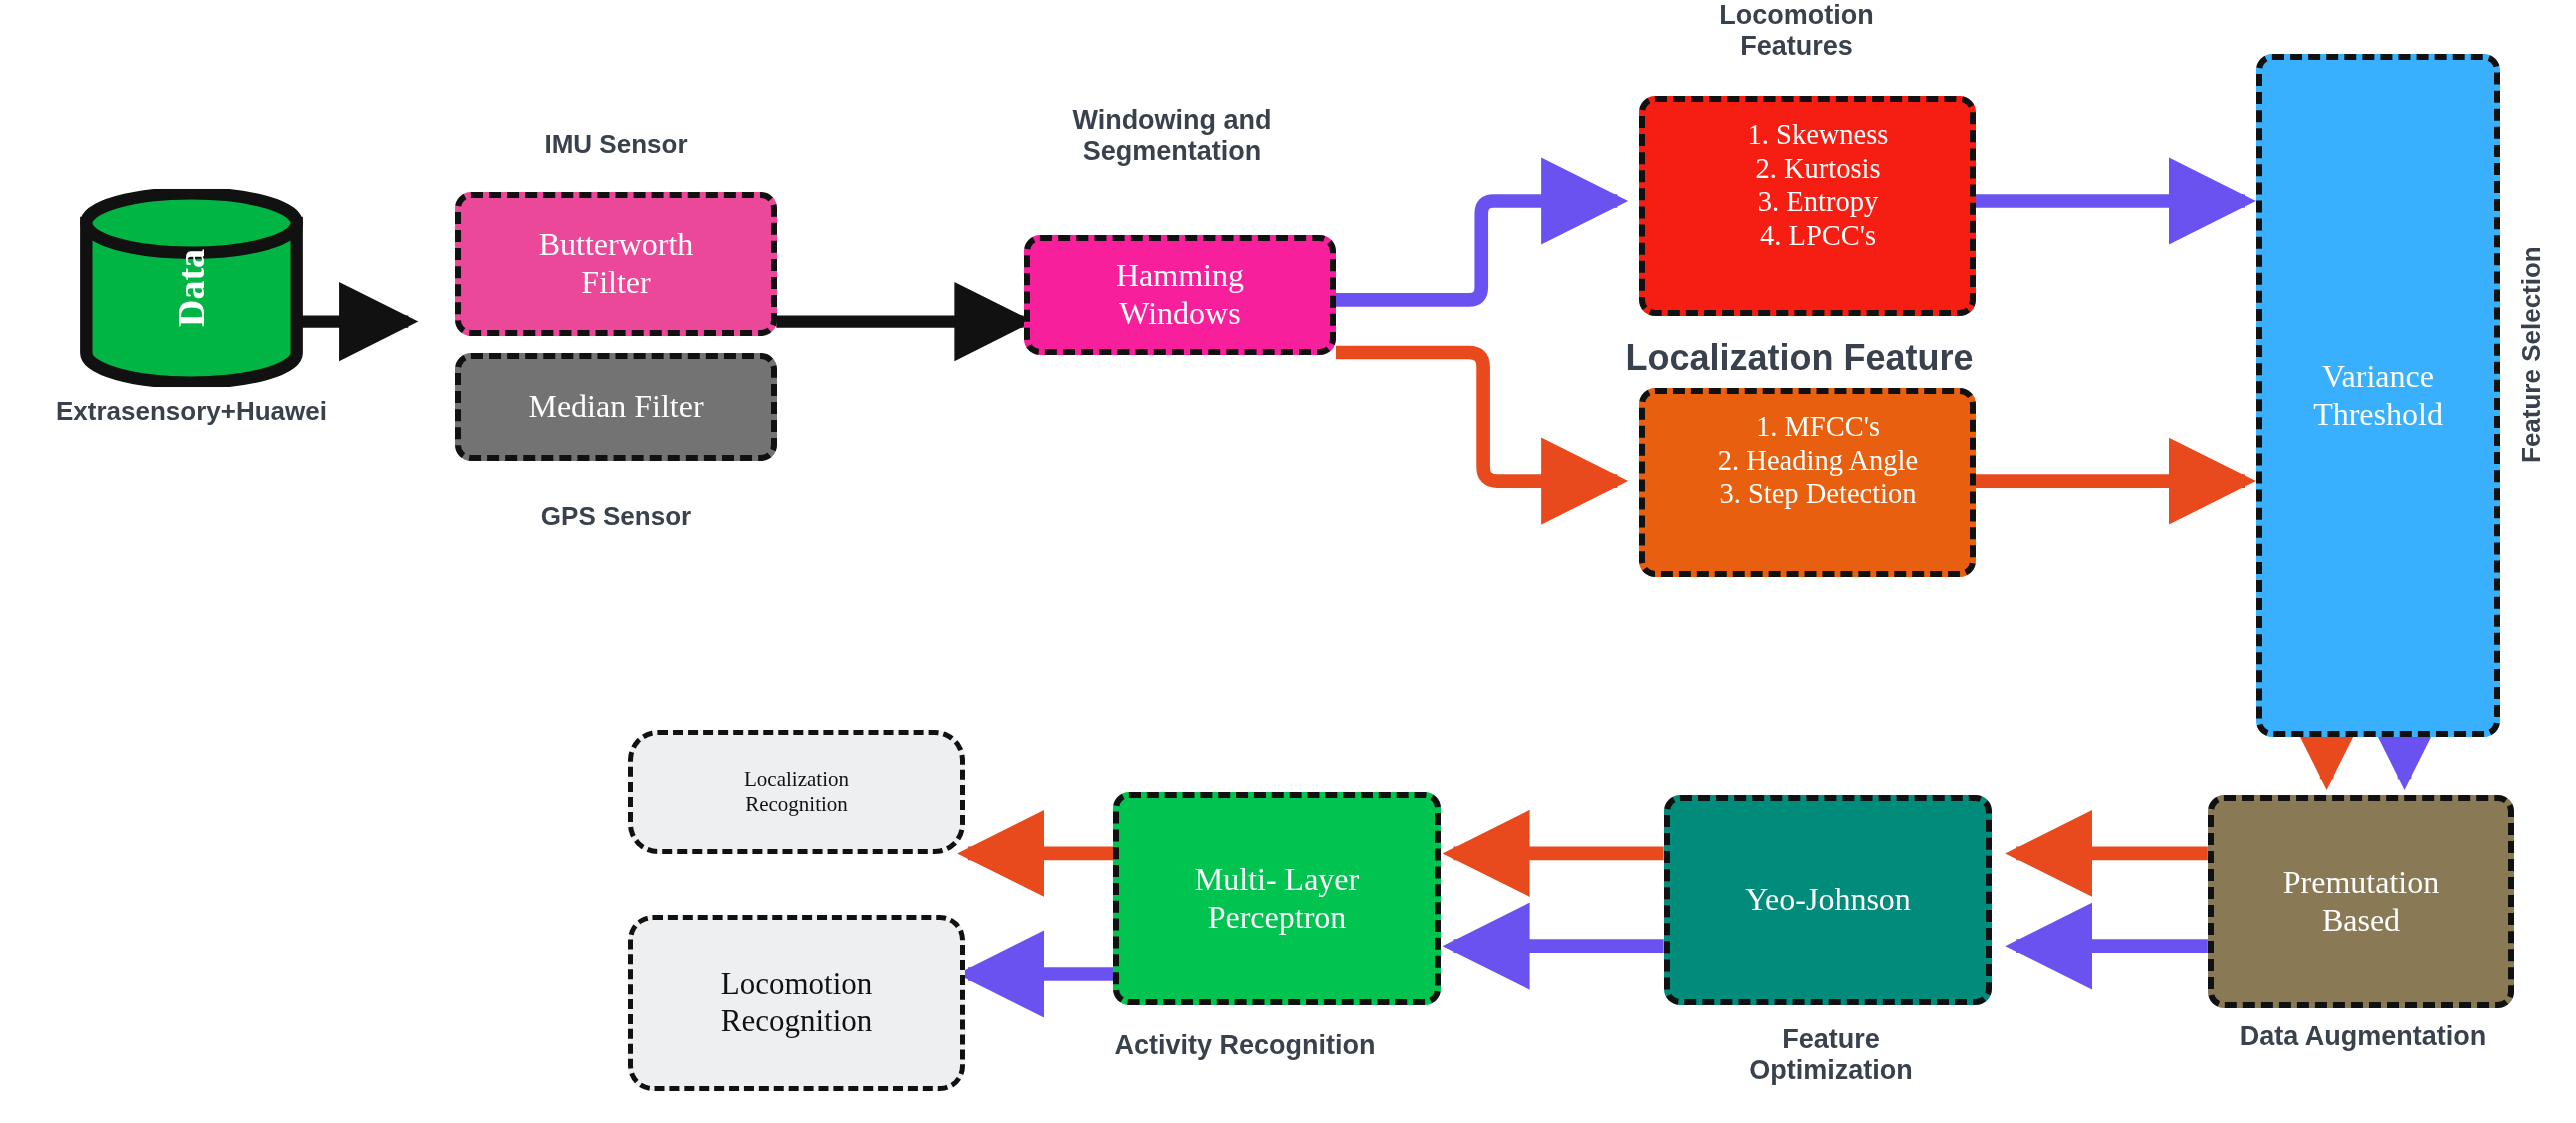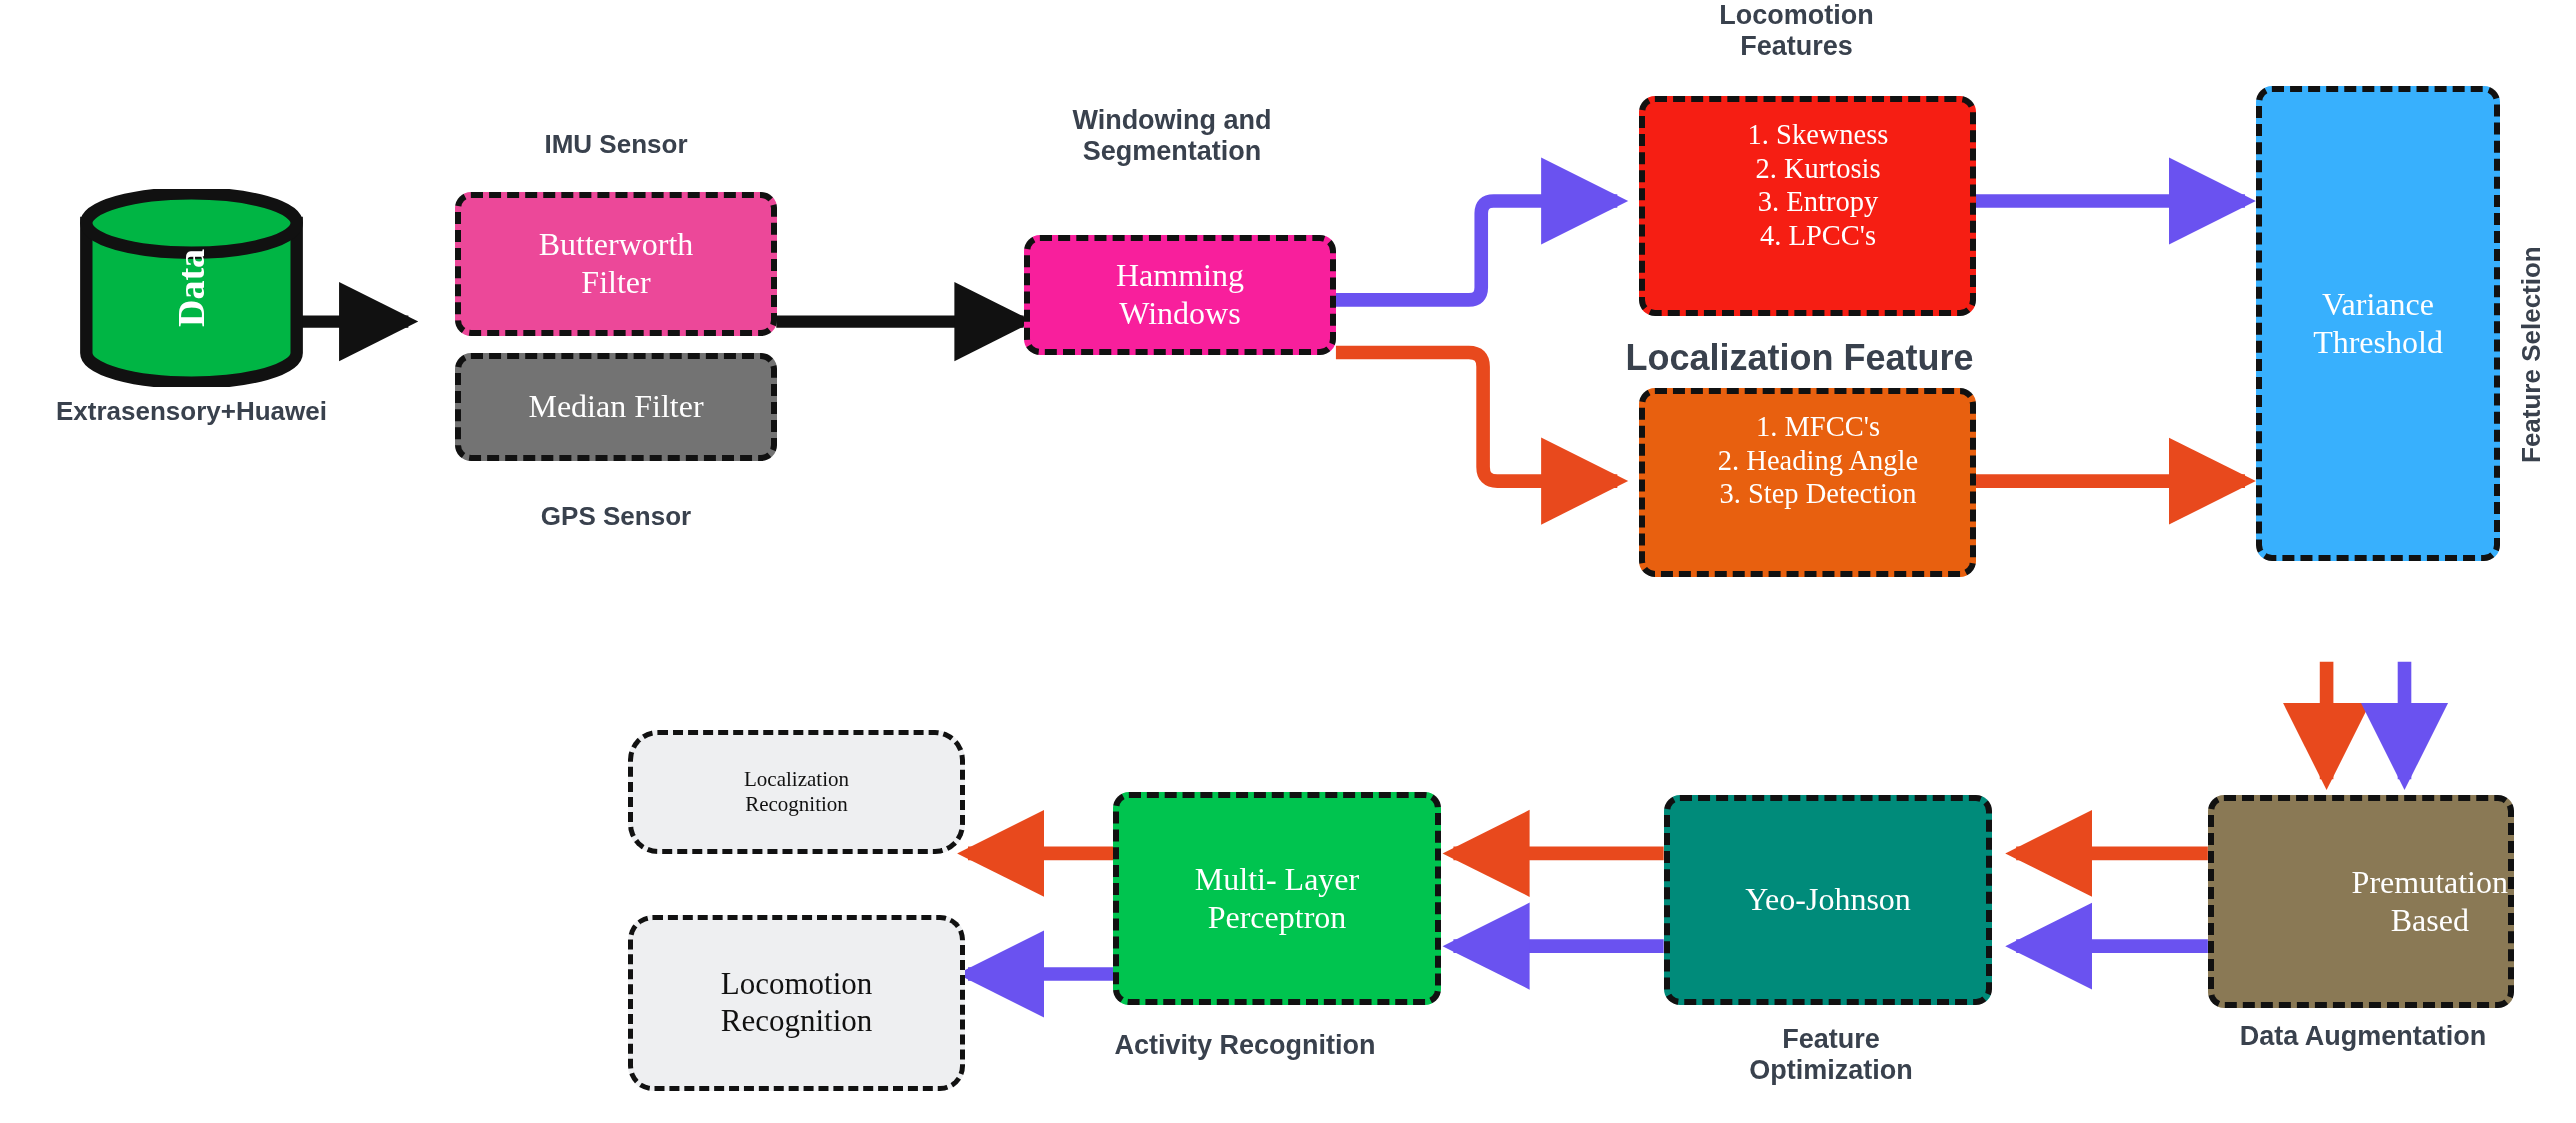--- a/index.html
+++ b/index.html
@@ -152,27 +152,27 @@
   </div>
 
   <div class="caption" style="left:1608px;top:337px;width:383px;font-size:36px;">Localization Feature</div>
 
   <div class="node listbox" style="left:1639px;top:388px;width:337px;height:189px;background:#e8600f;font-size:28.5px;">
     <span class="li">1. MFCC's</span>
     <span class="li">2. Heading Angle</span>
     <span class="li">3. Step Detection</span>
   </div>
 
-  <div class="node" style="left:2256px;top:54px;width:244px;height:475px;background:#38b0fd;font-size:32px;margin-top:32px;">
+  <div class="node" style="left:2256px;top:54px;width:244px;height:683px;background:#38b0fd;font-size:32px;">
     <span>Variance<br>Threshold</span>
   </div>
 
   <div class="caption vert" style="left:2516px;top:182px;height:346px;font-size:26px;">Feature Selection</div>
 
-  <div class="node" style="left:2208px;top:795px;width:306px;height:213px;background:#8a7955;font-size:32px;justify-content:flex-end;">
+  <div class="node" style="left:2208px;top:795px;width:306px;height:213px;background:#8a7955;font-size:32px;">
     <span>Premutation<br>Based</span>
   </div>
 
   <div class="caption" style="left:2199px;top:1021px;width:328px;font-size:27px;">Data Augmentation</div>
 
   <div class="node" style="left:1664px;top:795px;width:328px;height:210px;background:#008b7a;font-size:32px;">
     <span>Yeo-Johnson</span>
   </div>
 
   <div class="caption" style="left:1670px;top:1024px;width:322px;font-size:27px;">Feature<br>Optimization</div>

